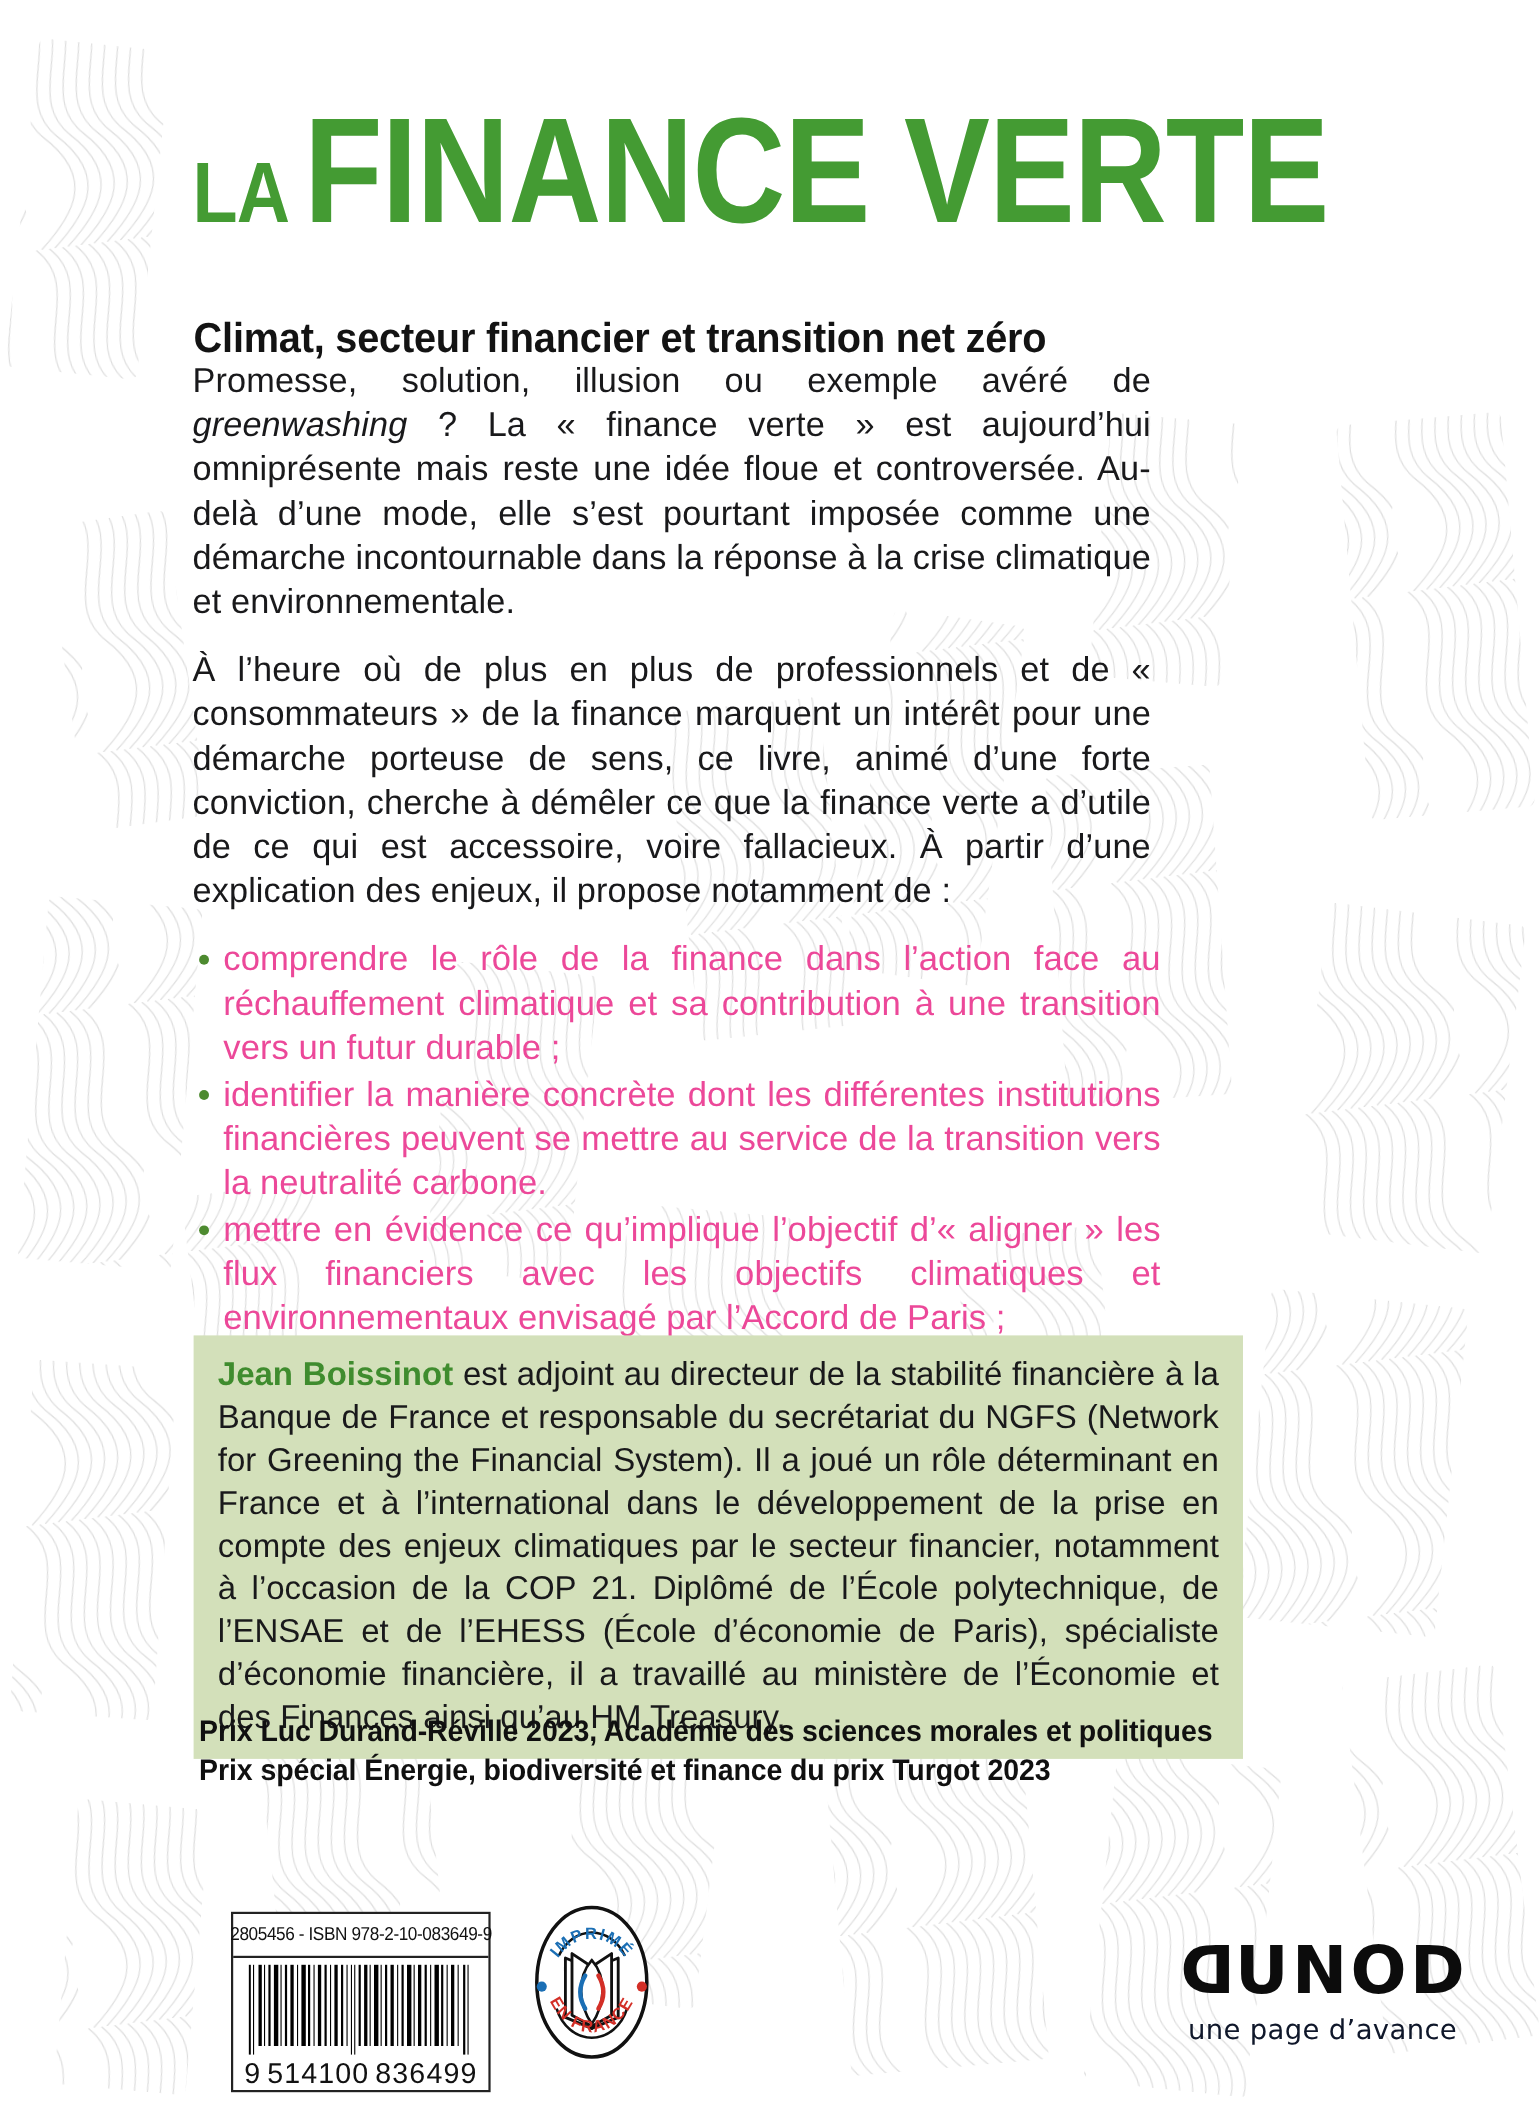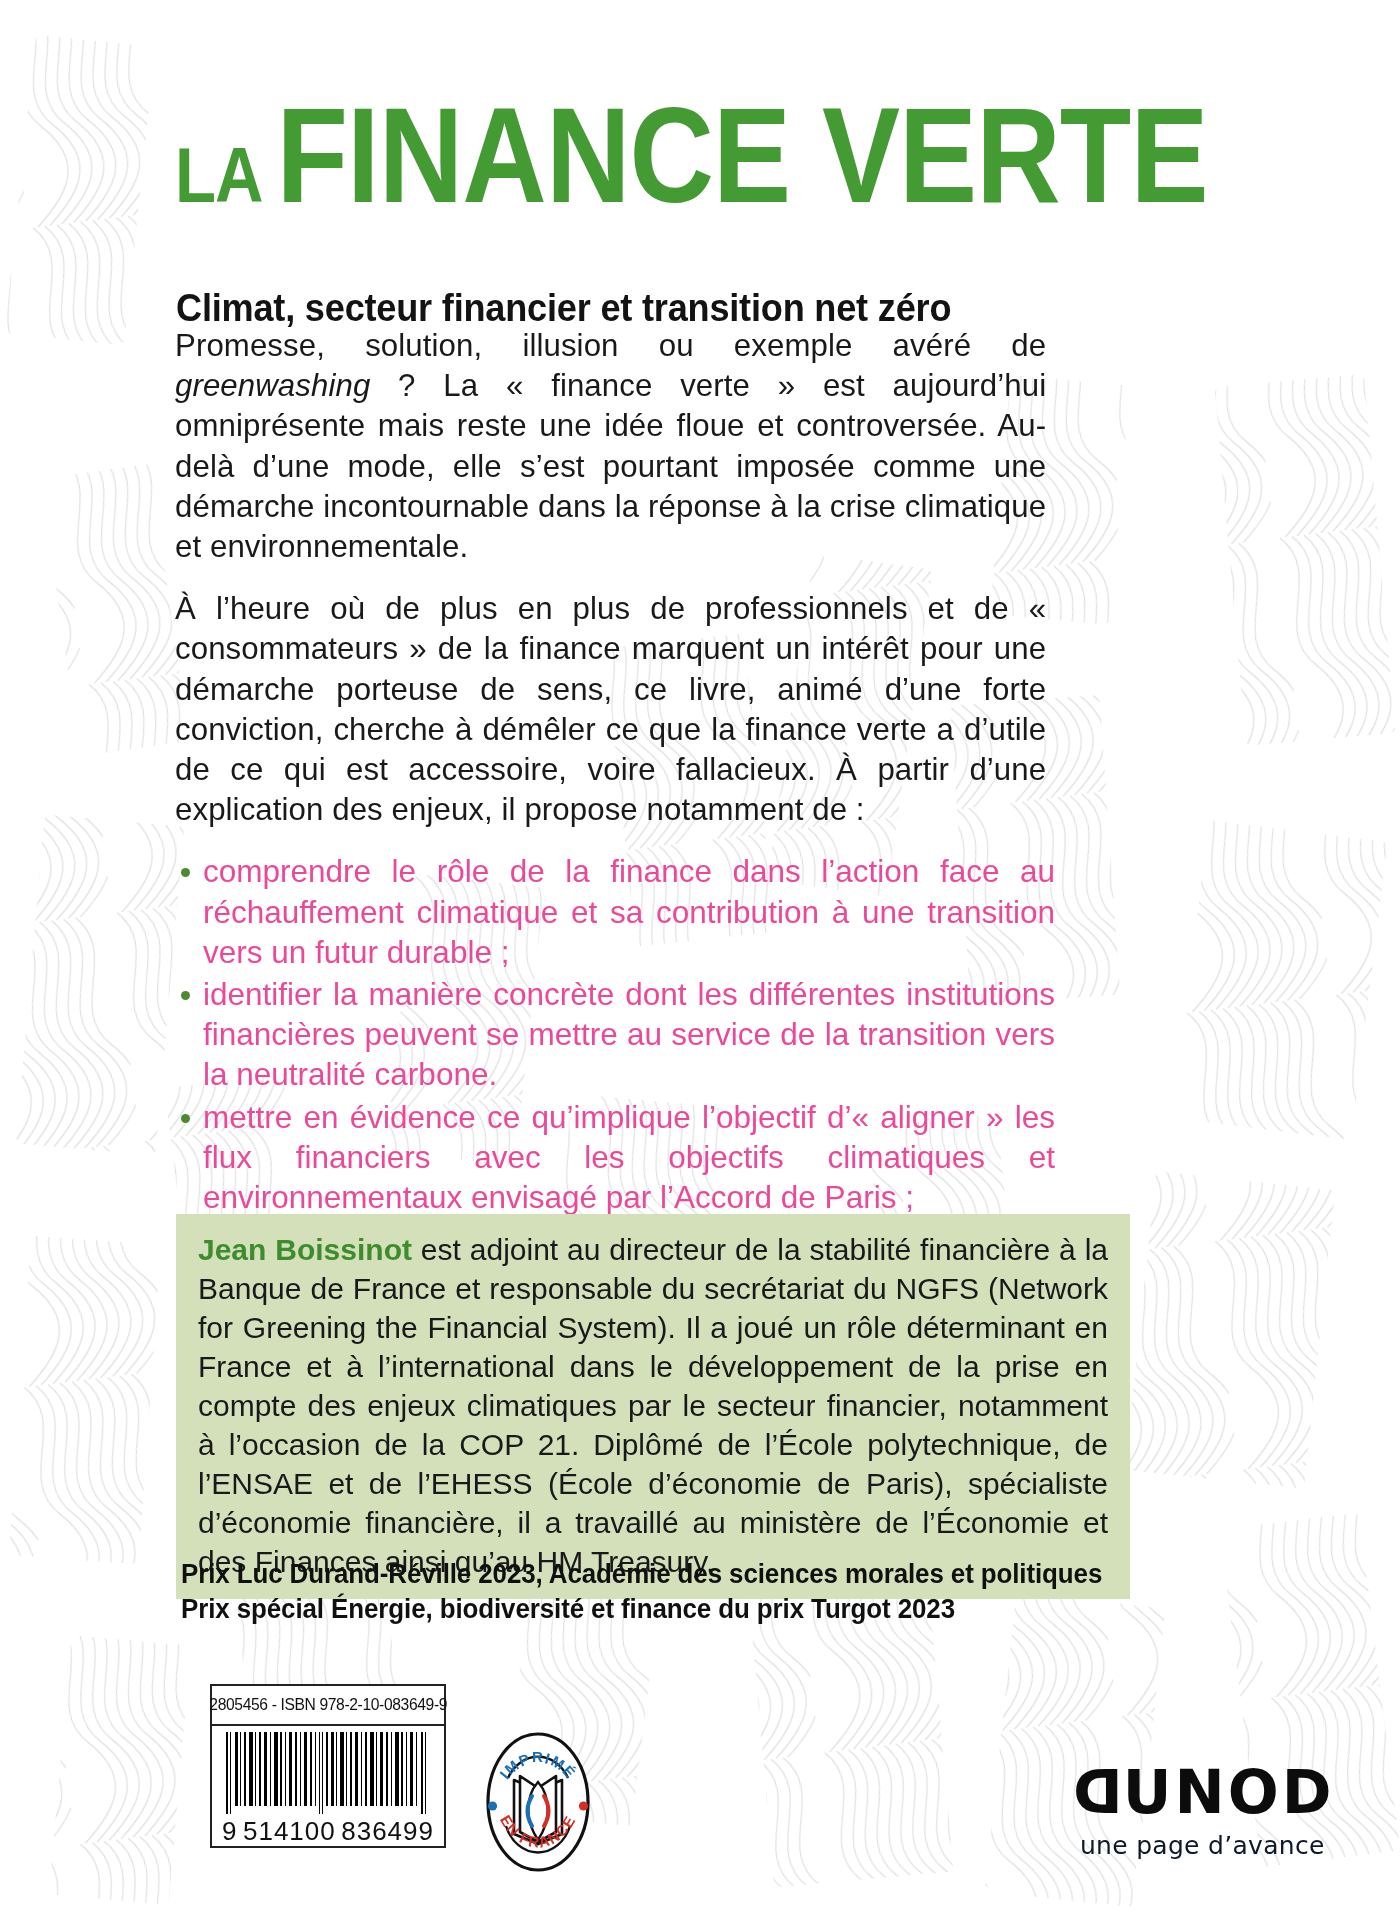--- a/index.html
+++ b/index.html
@@ -127,21 +127,21 @@
     line-height:35px;
     color:#101010;
     letter-spacing:-.1px;
     transform:scaleX(.96);
     transform-origin:left top;
     white-space:nowrap;
   }
 
   
   .barcode{
-    position:absolute;left:210px;top:1684px;
+    position:absolute;left:210px;top:1738px;
     width:236px;height:164px;
     background:#fff;
     border:2px solid #222;
     box-sizing:border-box;
   }
   .barcode-head{
     height:38px;border-bottom:2px solid #222;
     display:flex;align-items:center;justify-content:center;
   }
   .barcode-head span{

